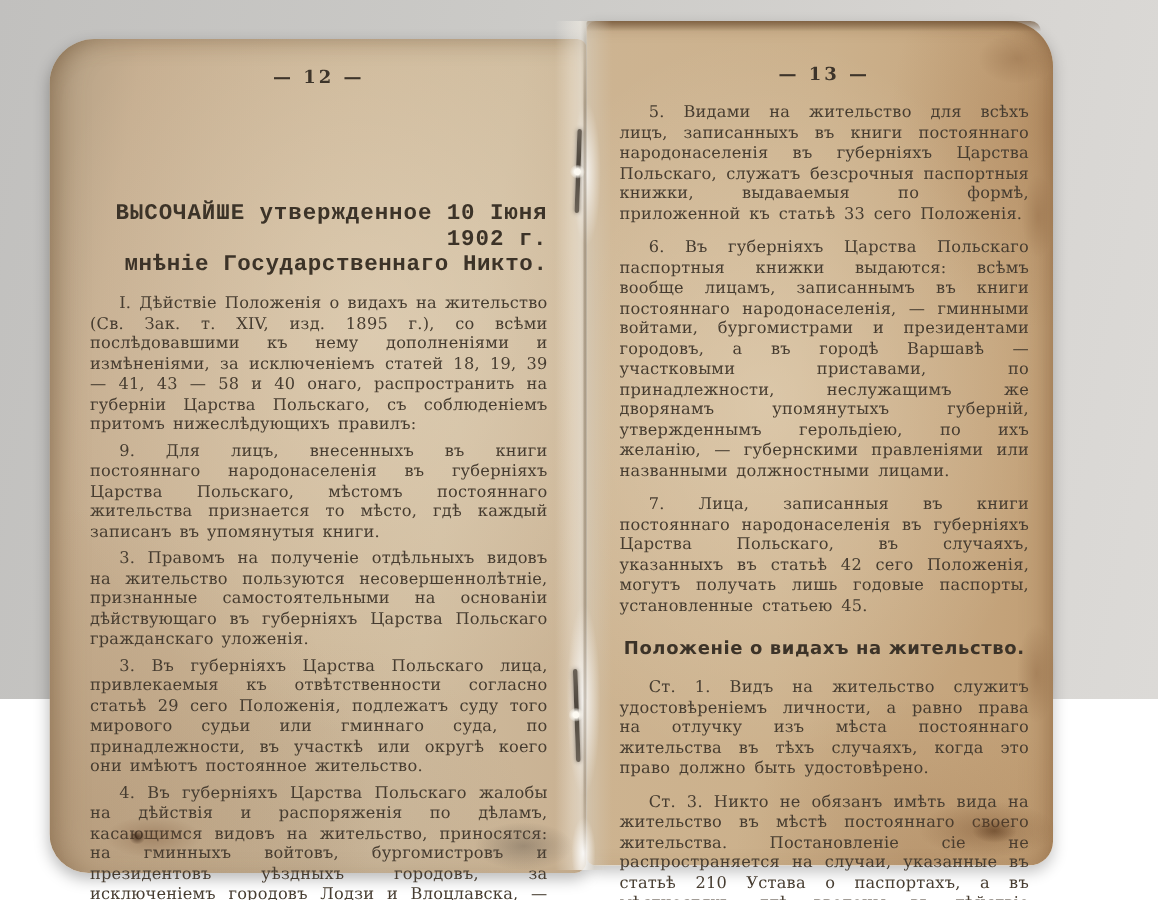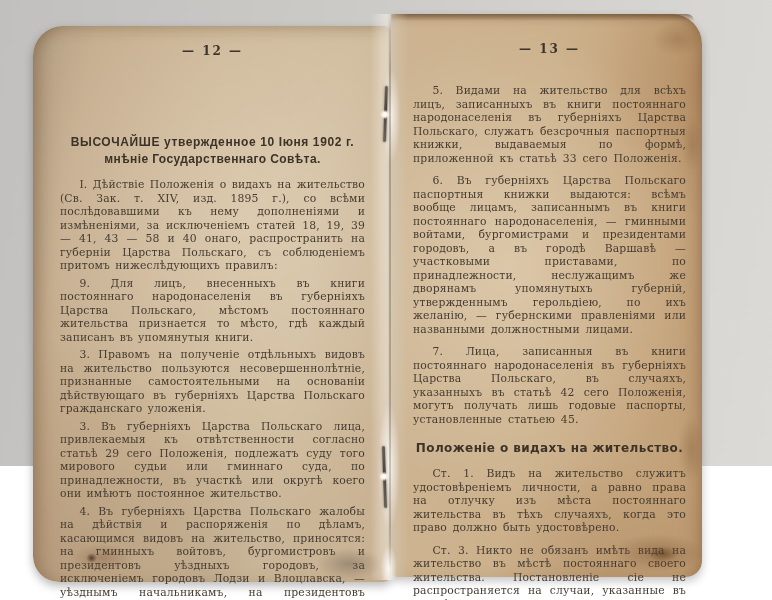--- a/index.html
+++ b/index.html
@@ -94,24 +94,24 @@
   .stain-re2{left:678px;top:416px;width:26px;height:66px;
     background:radial-gradient(closest-side,rgba(125,85,50,.32),rgba(125,85,50,0));}
   
   .content-left{padding:18px 26px 0 27px;}
   .content-right{padding:28px 16px 0 22px;}
   .pagenum{
     text-align:center;font-weight:bold;font-size:12px;line-height:14px;
     letter-spacing:2px;color:#3d342a;
   }
   .content-left .pagenum{margin-bottom:76px;}
-  .content-right .pagenum{margin-bottom:28px;}
+  .content-right .pagenum{margin-bottom:12px;}
   .decree-title{
-    font-family:Liberation Sans, sans-serif;font-weight:bold;
-    font-size:12px;line-height:17px;text-align:center;
+    font-family:Liberation Mono, monospace;font-weight:bold;
+    font-size:15px;line-height:17px;text-align:right;
     color:#3c3328;margin:0 0 10px 0;letter-spacing:.4px;
   }
   .decree-title .l1{letter-spacing:.6px;}
   p.body{
     margin:0 0 4px 0;font-size:10.8px;line-height:13.5px;
     text-align:justify;text-indent:1.8em;
     word-spacing:1.6px;letter-spacing:.15px;color:#463c30;
   }
   .content-right p.body{margin-bottom:9px;word-spacing:2.2px;}
   .section-heading{
@@ -123,21 +123,21 @@
 </head>
 <body>
 
 <div class="scene">
 
   <div class="page page-left">
     <div class="content-left">
       <div class="pagenum">— 12 —</div>
       <div class="decree-title">
         <div class="l1">ВЫСОЧАЙШЕ утвержденное 10 Іюня 1902 г.</div>
-        <div class="l2">мнѣніе Государственнаго Совѣта.</div>
+        <div class="l2">мнѣніе Государственнаго Никто.</div>
       </div>
       <p class="body">I. Дѣйствіе Положенія о видахъ на жительство (Св. Зак. т. XIV, изд. 1895 г.), со всѣми послѣдовавшими къ нему дополненіями и измѣненіями, за исключеніемъ статей 18, 19, 39 — 41, 43 — 58 и 40 онаго, распространить на губерніи Царства Польскаго, съ соблюденіемъ притомъ нижеслѣдующихъ правилъ:</p>
       <p class="body">9. Для лицъ, внесенныхъ въ книги постояннаго народонаселенія въ губерніяхъ Царства Польскаго, мѣстомъ постояннаго жительства признается то мѣсто, гдѣ каждый записанъ въ упомянутыя книги.</p>
       <p class="body">3. Правомъ на полученіе отдѣльныхъ видовъ на жительство пользуются несовершеннолѣтніе, признанные самостоятельными на основаніи дѣйствующаго въ губерніяхъ Царства Польскаго гражданскаго уложенія.</p>
       <p class="body">3. Въ губерніяхъ Царства Польскаго лица, привлекаемыя къ отвѣтственности согласно статьѣ 29 сего Положенія, подлежатъ суду того мирового судьи или гминнаго суда, по принадлежности, въ участкѣ или округѣ коего они имѣютъ постоянное жительство.</p>
       <p class="body">4. Въ губерніяхъ Царства Польскаго жалобы на дѣйствія и распоряженія по дѣламъ, касающимся видовъ на жительство, приносятся: на гминныхъ войтовъ, бургомистровъ и президентовъ уѣздныхъ городовъ, за исключеніемъ городовъ Лодзи и Влоцлавска, — уѣзднымъ начальникамъ, на президентовъ губернскихъ городовъ, а также городовъ Лодзи и Влоцлавска, — губернаторамъ, а на участковыхъ приставовъ города Варшавы — оберъ-полиціймейстеру.</p>
     </div>
   </div>
 
   <div class="page page-right">

